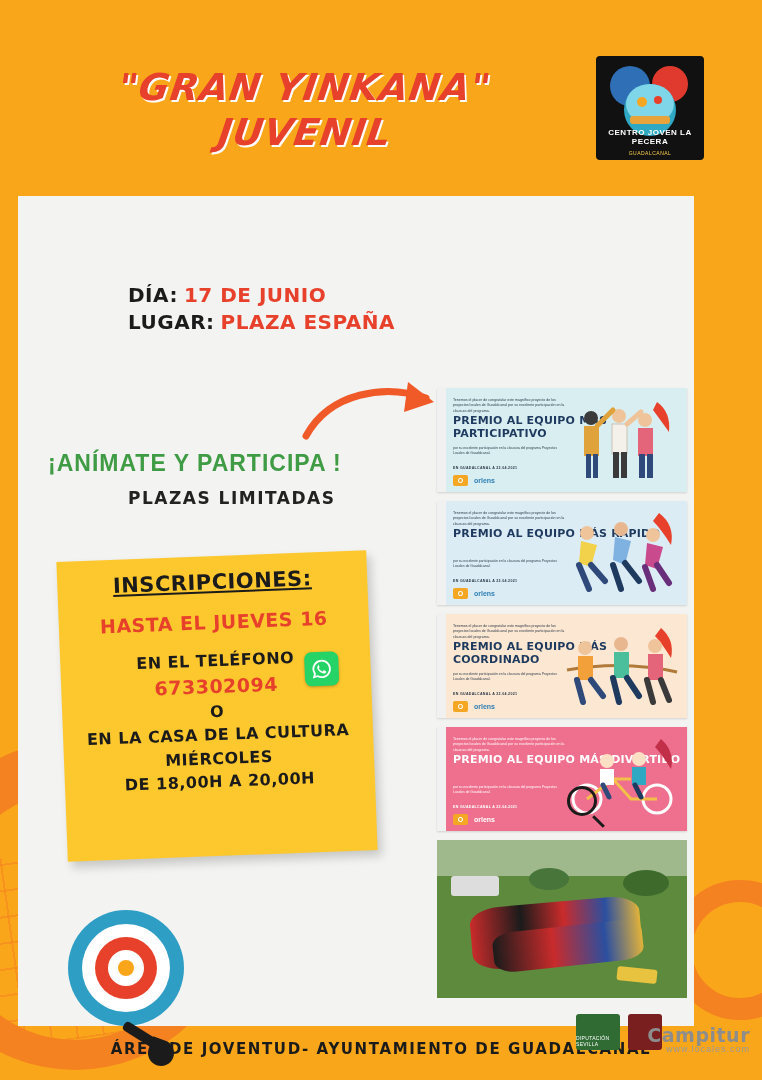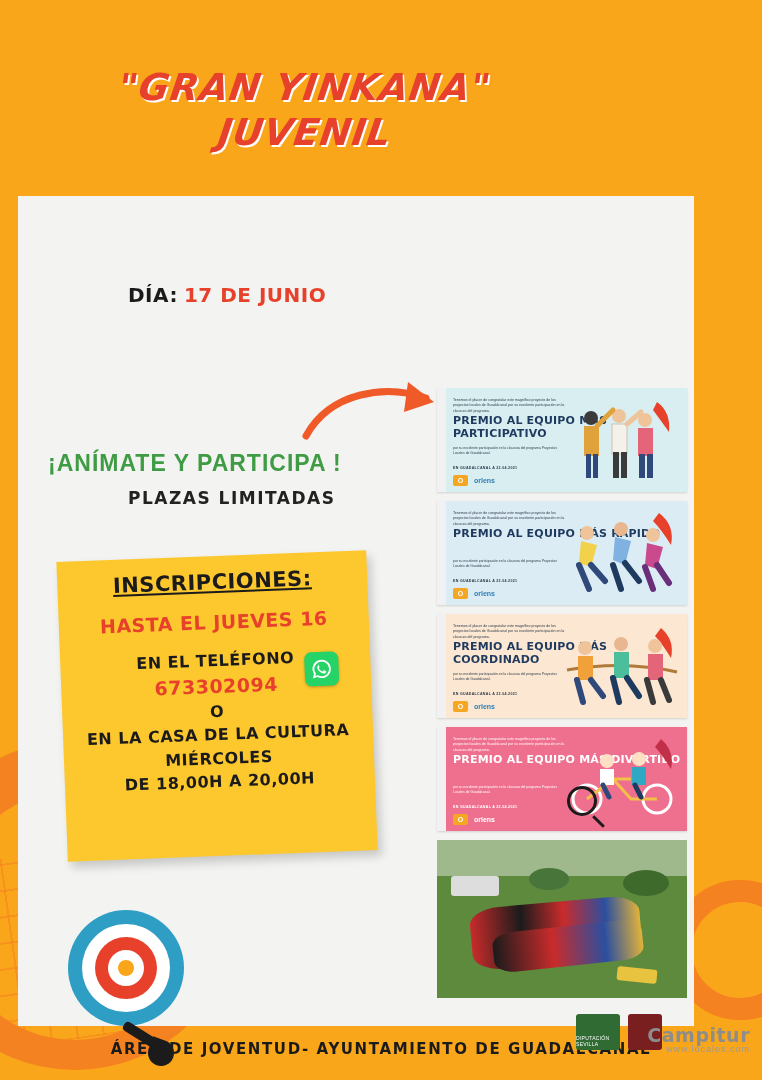--- a/index.html
+++ b/index.html
@@ -291,25 +291,43 @@
   <div class="bg-grid"></div>
   <div class="bg-ring-right"></div>
   <div class="bg-ring-small"></div>
   <div class="bg-white-panel"></div>
 
   <div class="title-wrap">
     <div class="title-line1">"GRAN YINKANA"</div>
     <div class="title-line2">JUVENIL</div>
   </div>
 
+  <div class="logo-box">
+    <div class="logo-inner">
+      <svg width="108" height="104" viewBox="0 0 108 104">
+        <circle cx="34" cy="30" r="20" fill="#2f6fb5"></circle>
+        <circle cx="74" cy="28" r="18" fill="#e03a2f"></circle>
+        <circle cx="54" cy="54" r="26" fill="#2fa8c4"></circle>
+        <ellipse cx="54" cy="48" rx="24" ry="20" fill="#7fd6e8"></ellipse>
+        <rect x="34" y="60" width="40" height="8" rx="3" fill="#e8a33a"></rect>
+        <circle cx="46" cy="46" r="5" fill="#f5a623"></circle>
+        <circle cx="62" cy="44" r="4" fill="#e8412b"></circle>
+      </svg>
+    </div>
+    <div class="logo-text">CENTRO JOVEN LA PECERA</div>
+    <div class="logo-sub">GUADALCANAL</div>
+  </div>
 
 
   <div class="info-block">
     <div class="info-row">
       <span class="info-label">DÍA:</span><span class="info-value">17 DE JUNIO</span>
+    </div>
+    <div class="info-row">
+      <span class="info-label">LUGAR:</span><span class="info-value">PLAZA ESPAÑA</span>
     </div>
   </div>
 
   <svg class="arrow-svg" width="150" height="70" viewBox="0 0 150 70">
     <path d="M6 56 C 30 12, 85 4, 126 18" stroke="#f05a28" stroke-width="7" fill="none" stroke-linecap="round"></path>
     <path d="M108 2 L134 22 L104 32 Z" fill="#f05a28"></path>
   </svg>
 
   <div class="animate-line">¡ANÍMATE Y PARTICIPA !</div>
   <div class="plazas">PLAZAS LIMITADAS</div>

